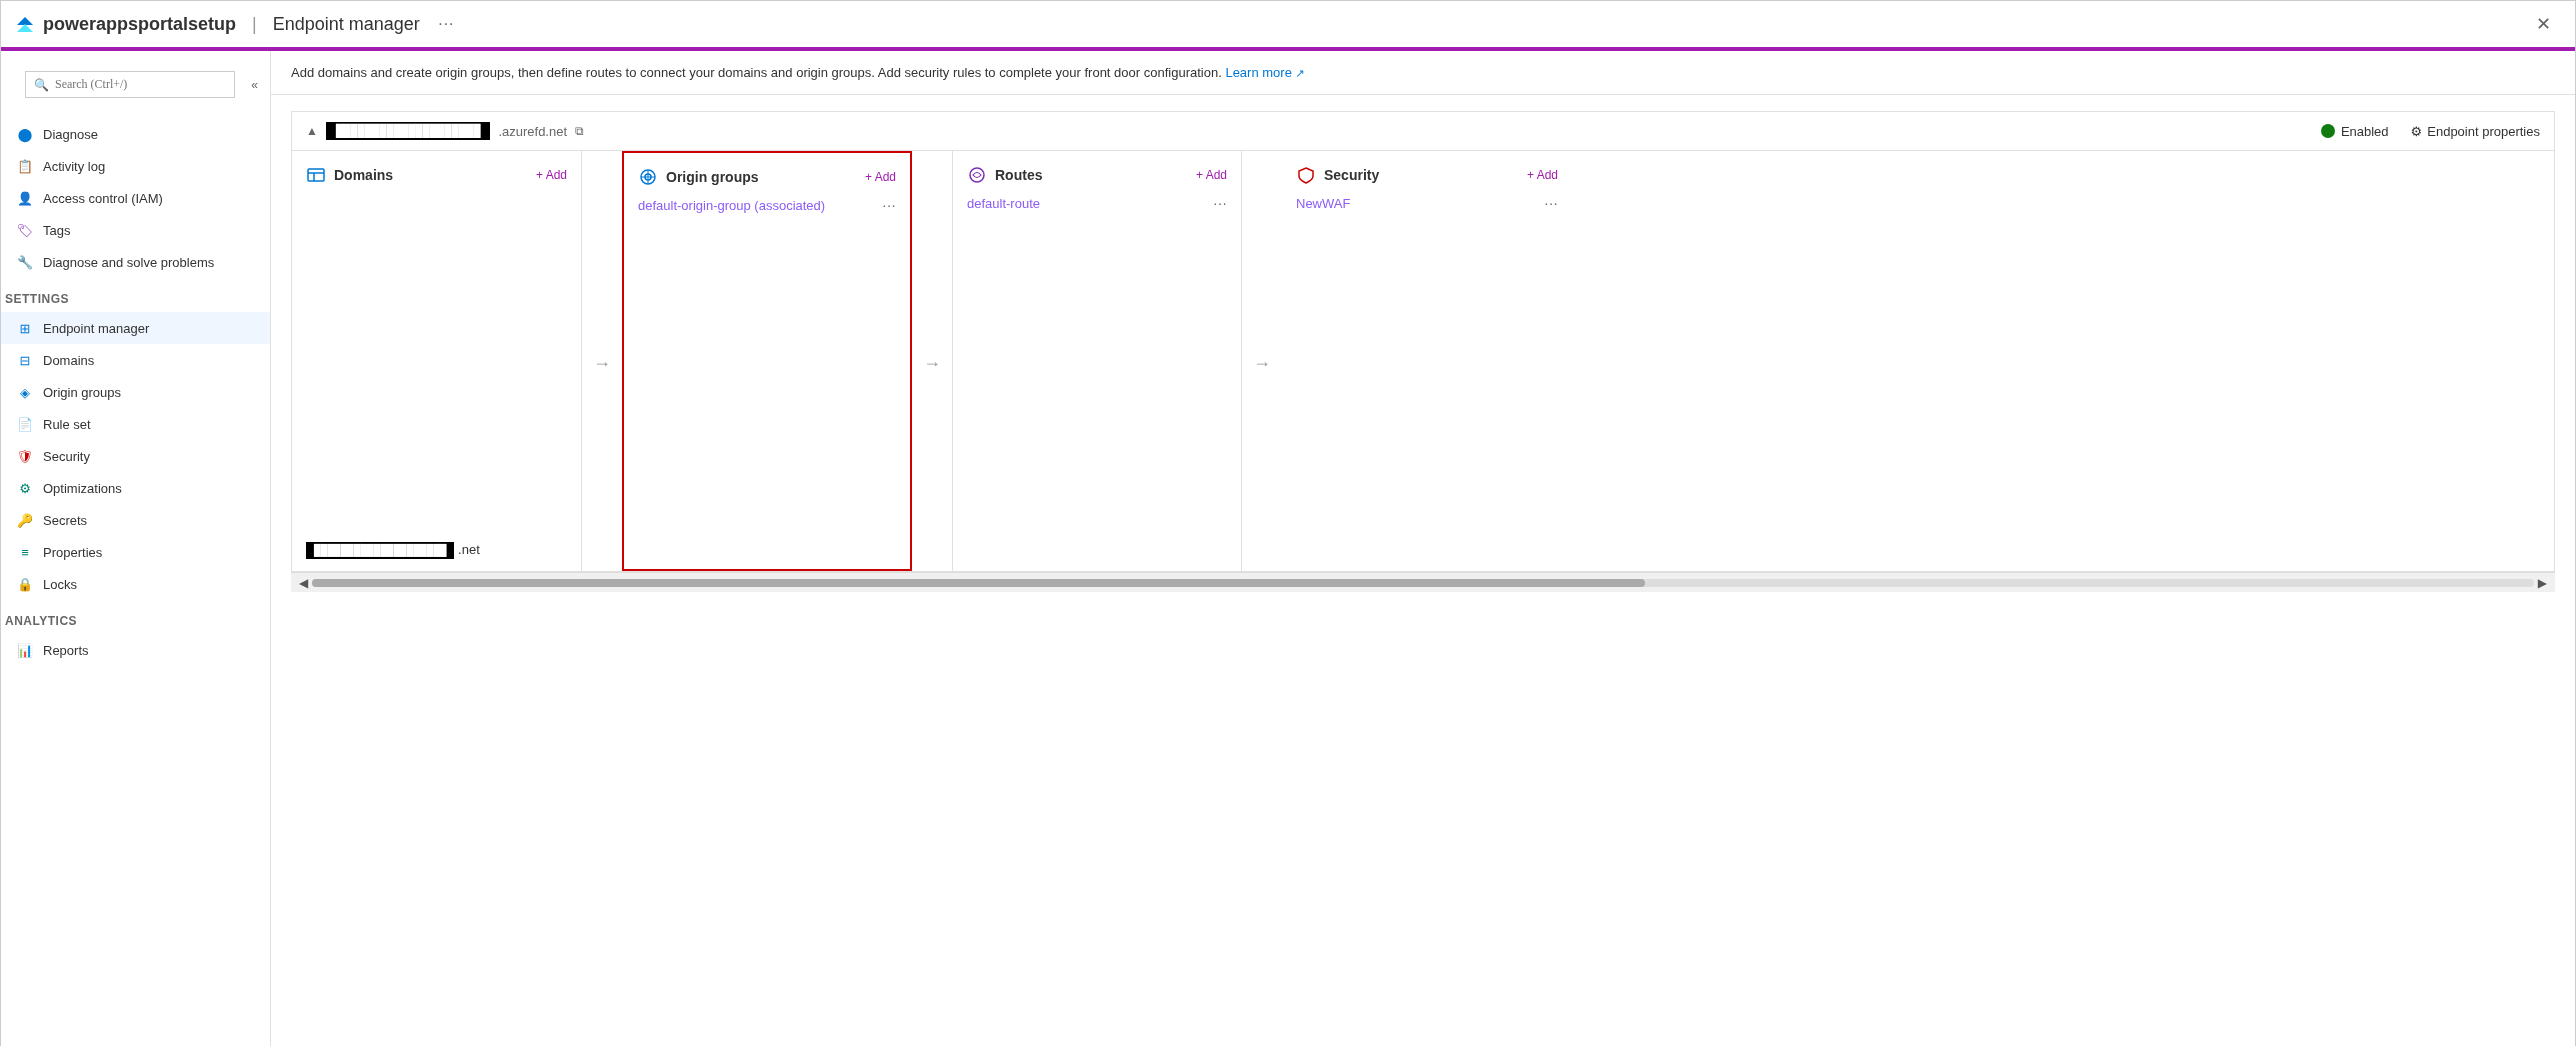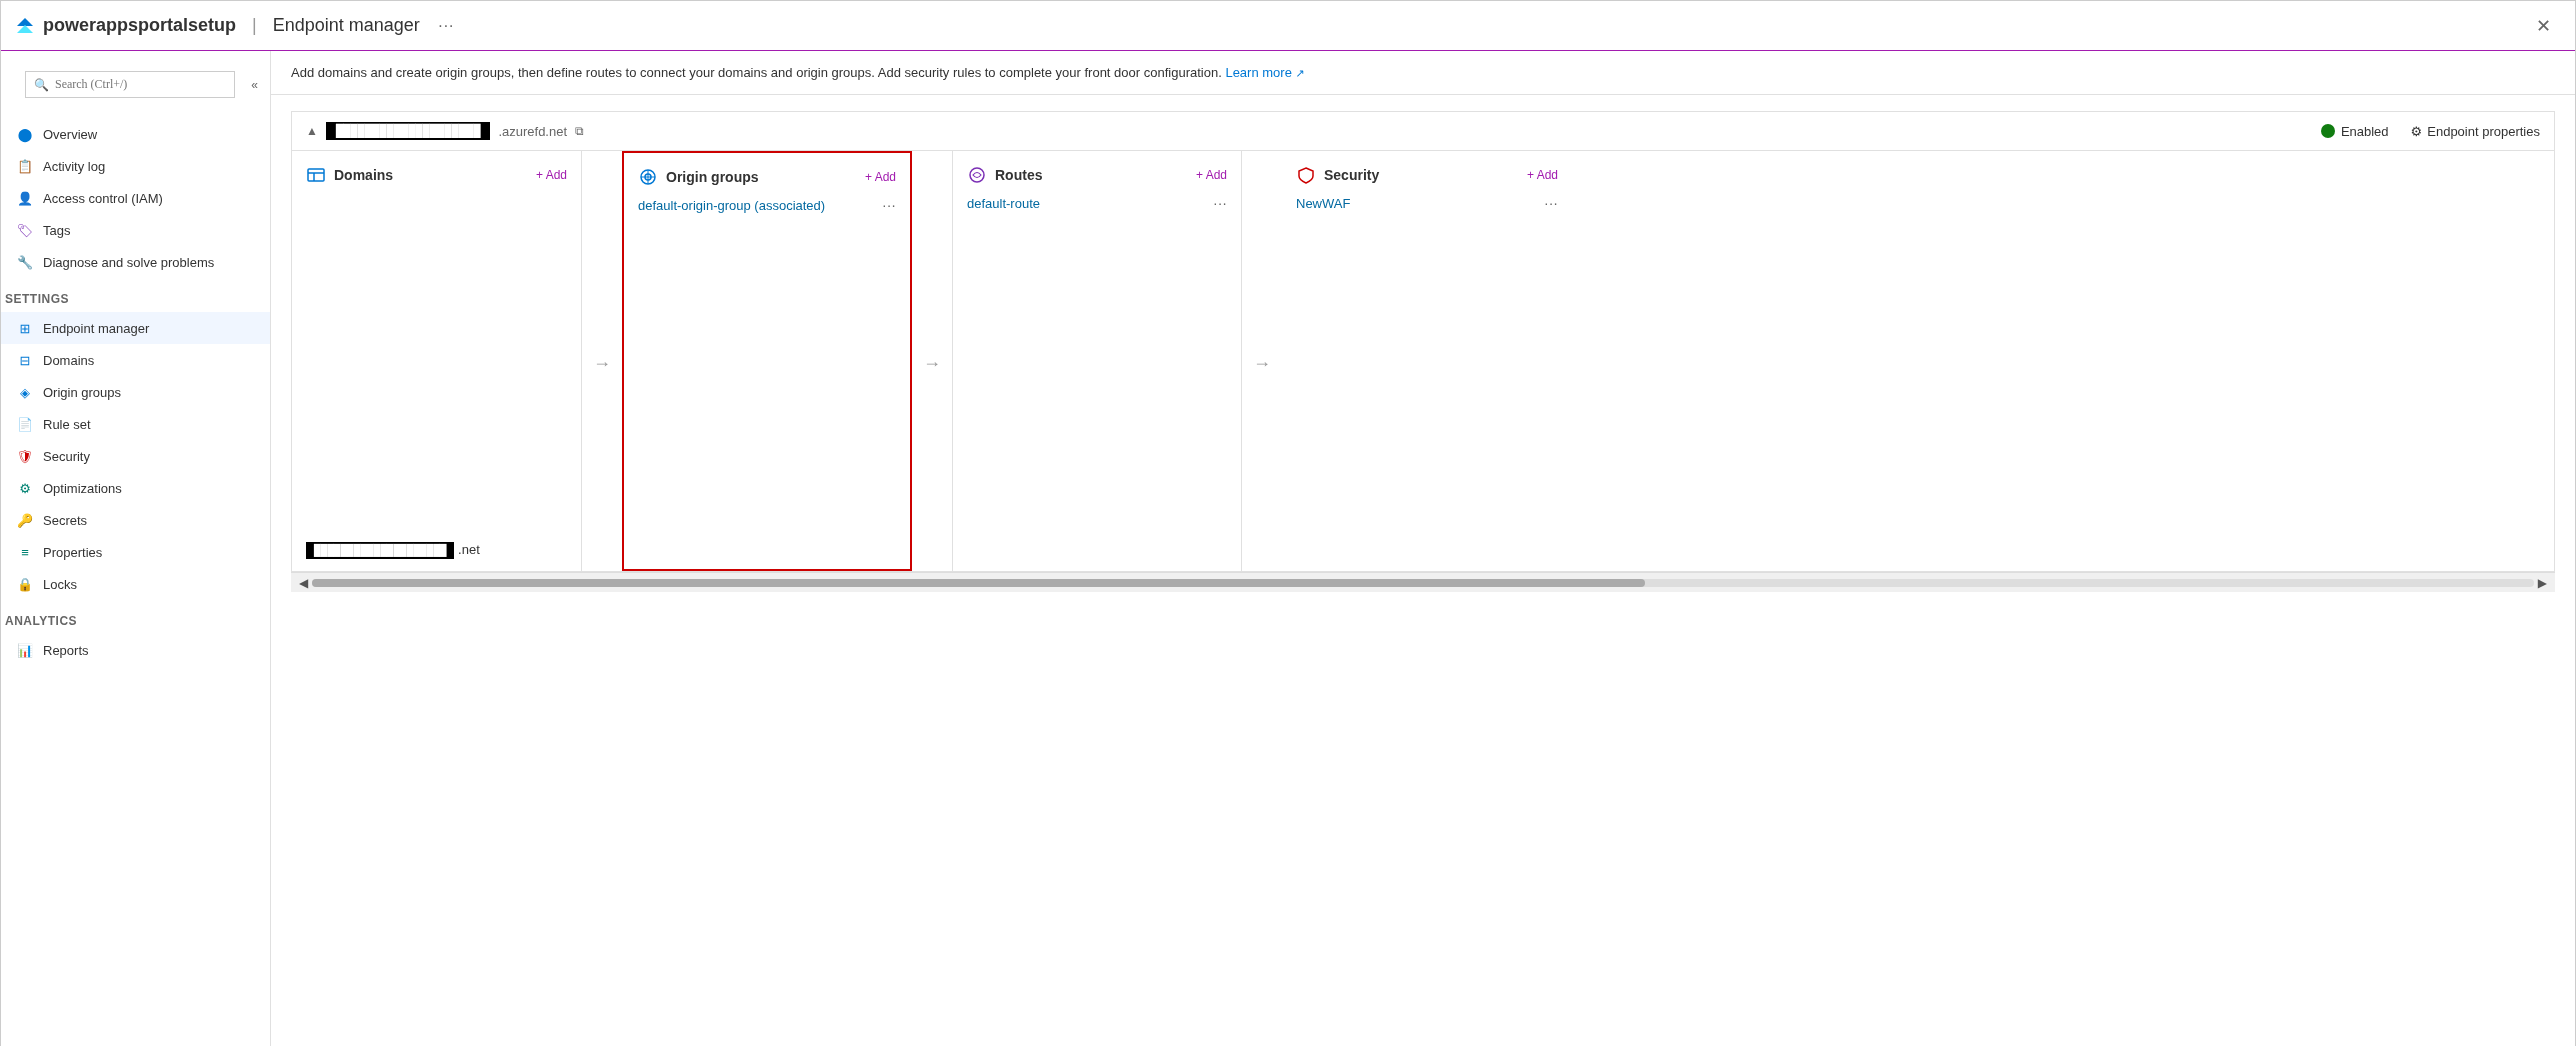--- a/index.html
+++ b/index.html
@@ -1,19 +1,19 @@
 <!DOCTYPE html>
 <html><head>
   <meta charset="utf-8">
   <style>
     * { box-sizing: border-box; margin: 0; padding: 0; }
     body { font-family: 'Segoe UI', sans-serif; font-size: 13px; color: #333; background: #fff; overflow: hidden; }
 
     .window { width: 2576px; height: 1047px; border: 1px solid #ccc; display: flex; flex-direction: column; }
-    .title-bar { display: flex; align-items: center; padding: 8px 16px; border-bottom: 1px solid #a21caf; background: #fff; min-height: 50px; }
+    .title-bar { display: flex; align-items: center; padding: 8px 16px; border-bottom: 4px solid #a21caf; background: #fff; min-height: 50px; }
     .title-bar-left { display: flex; align-items: center; gap: 10px; flex: 1; }
     .azure-logo { display: flex; align-items: center; }
     .logo-arrows { display: flex; flex-direction: column; gap: 2px; }
     .logo-arrow { width: 0; height: 0; }
     .logo-arrow-1 { border-left: 8px solid transparent; border-right: 8px solid transparent; border-bottom: 8px solid #0078d4; }
     .logo-arrow-2 { border-left: 8px solid transparent; border-right: 8px solid transparent; border-bottom: 8px solid #50e6ff; margin-top: -3px; }
     .title-resource { font-size: 18px; font-weight: 600; color: #333; }
     .title-separator { font-size: 18px; color: #999; margin: 0 6px; }
     .title-page { font-size: 18px; color: #333; }
     .title-ellipsis { color: #666; font-size: 16px; cursor: pointer; margin-left: 8px; }
@@ -47,21 +47,21 @@
     .green-dot { width: 14px; height: 14px; background: #107c10; border-radius: 50%; }
     .enabled-text { font-size: 13px; }
     .ep-props-btn { display: flex; align-items: center; gap: 5px; cursor: pointer; color: #333; font-size: 13px; margin-left: 16px; }
 
     .col-header { display: flex; align-items: center; gap: 8px; }
     .col-title { font-size: 14px; font-weight: 600; flex: 1; }
     .add-btn { color: #a21caf; font-size: 12px; cursor: pointer; display: flex; align-items: center; gap: 3px; }
     .col-icon { width: 20px; height: 20px; display: flex; align-items: center; justify-content: center; }
 
     .col-item { display: flex; align-items: center; gap: 6px; }
-    .col-item a { color: #0369a1; text-decoration: none; font-size: 13px; }
+    .col-item a { color: #8b5cf6; text-decoration: none; font-size: 13px; }
     .col-item-dots { margin-left: auto; cursor: pointer; color: #666; font-size: 14px; }
 
     .step-card { background: #fff; border: none; }
     .step-num { font-size: 13px; font-weight: 600; color: #333; margin-bottom: 4px; }
     .step-title { font-size: 13px; font-weight: 600; color: #333; margin-bottom: 8px; }
     .step-desc { font-size: 12px; color: #555; line-height: 1.5; }
 
     .domain-footer { margin-top: auto; }
 
     .arrow-connector { display: flex; align-items: center; justify-content: center; width: 40px; flex-shrink: 0; color: #999; font-size: 18px; align-self: center; }
@@ -106,21 +106,21 @@
       <div style="display:flex; align-items:center; gap:4px; margin: 10px 12px;">
         <div class="search-box" style="flex:1;">
           <span class="search-icon-sm">🔍</span>
           <input type="text" placeholder="Search (Ctrl+/)" style="">
         </div>
         <span class="collapse-btn">«</span>
       </div>
 
       <div class="nav-item">
         <span class="nav-icon icon-blue">⬤</span>
-        <span>Overview</span>
+        <span>Diagnose</span>
       </div>
       <div class="nav-item">
         <span class="nav-icon icon-blue">📋</span>
         <span>Activity log</span>
       </div>
       <div class="nav-item">
         <span class="nav-icon icon-cyan">👤</span>
         <span>Access control (IAM)</span>
       </div>
       <div class="nav-item">

